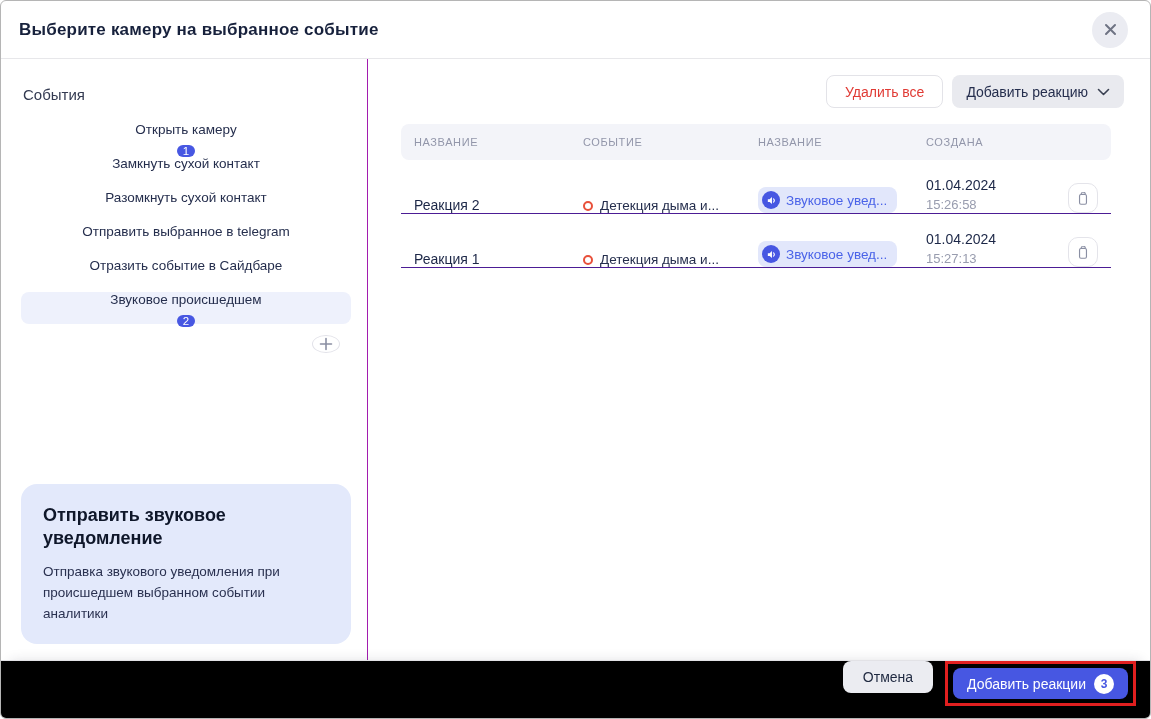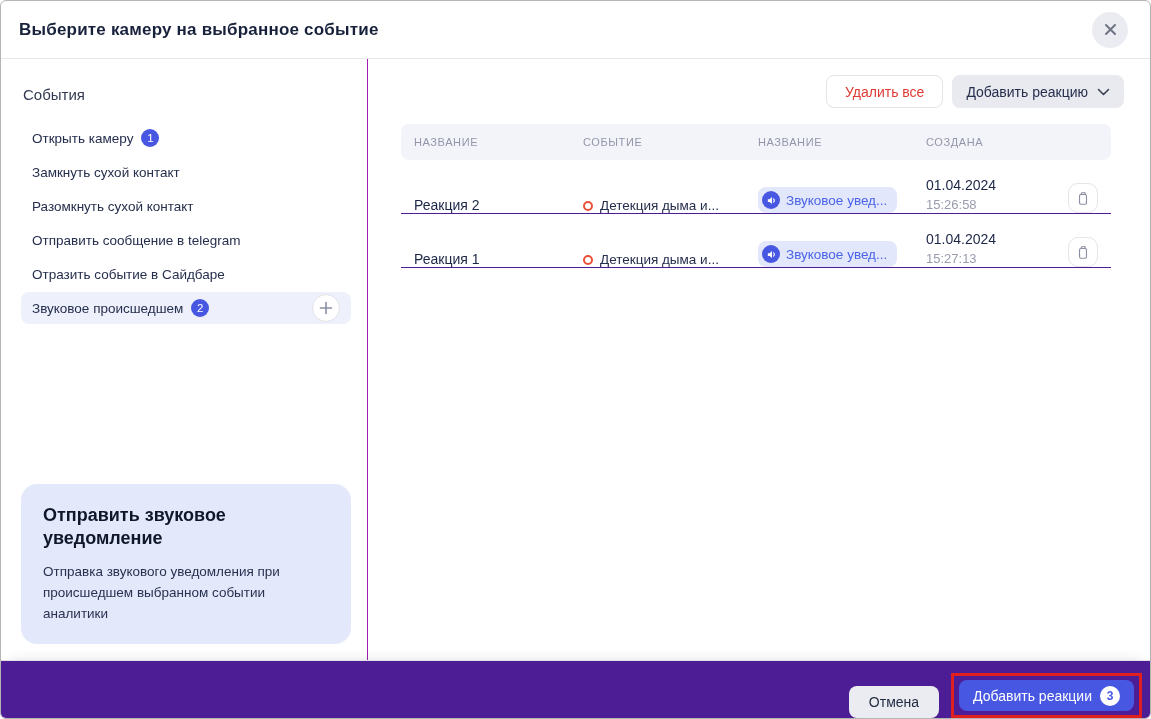--- a/index.html
+++ b/index.html
@@ -15,21 +15,21 @@
   .hdr-title{font-size:17px;font-weight:700;color:#17213c;letter-spacing:.2px;}
   .close-btn{width:36px;height:36px;border-radius:50%;background:#ebecf2;border:none;
     display:flex;align-items:center;justify-content:center;cursor:pointer;padding:0;}
   
   .body{flex:1;display:flex;min-height:0;}
   .sidebar{width:367px;flex:0 0 367px;box-sizing:border-box;border-right:1px solid #a21caf;
     padding:0 16px 16px 20px;display:flex;flex-direction:column;}
   .sb-heading{font-size:15px;color:#333a51;margin:27px 0 0 2px;}
   .sb-list{margin-top:19px;}
   .sb-item{height:32px;margin-bottom:2px;display:flex;align-items:center;gap:8px;
-    padding:0 11px;border-radius:8px;font-size:13.5px;color:#252e4d;cursor:pointer;}
+    padding:0 11px;border-radius:8px;font-size:13.5px;color:#252e4d;cursor:pointer;flex-direction:column;}
   .sb-item.selected{background:#eef1fc;}
   .badge{min-width:18px;height:18px;border-radius:9px;background:#4757e2;color:#fff;
     font-size:11.5px;display:inline-flex;align-items:center;justify-content:center;padding:0 4px;box-sizing:border-box;}
   .plus-btn{margin-left:auto;width:28px;height:28px;border-radius:50%;background:#fff;
     border:1px solid #e2e2e9;display:flex;align-items:center;justify-content:center;cursor:pointer;padding:0;}
   .info-card{margin-top:auto;background:#e3e9fb;border-radius:16px;padding:20px 22px;width:330px;box-sizing:border-box;}
   .info-card-title{font-size:18px;font-weight:700;color:#0f172a;line-height:23px;}
   .info-card-desc{font-size:13.5px;color:#2a3150;line-height:21px;margin-top:11px;}
   
   .main{flex:1;display:flex;flex-direction:column;padding:16px 0 0 33px;box-sizing:border-box;}
@@ -52,23 +52,23 @@
   .event-txt{color:#252e4d;}
   .pill{height:26px;display:inline-flex;align-items:center;gap:6px;background:#e2e7fb;
     border-radius:8px;padding:0 10px 0 4px;color:#4a63e8;font-size:13.5px;cursor:pointer;}
   .pill-ic{width:18px;height:18px;border-radius:50%;background:#4757e2;display:inline-flex;
     align-items:center;justify-content:center;flex:0 0 18px;}
   .date{color:#1c2747;font-size:14px;font-weight:500;line-height:18px;}
   .time{color:#989cae;font-size:13px;line-height:17px;margin-top:2px;}
   .trash-btn{width:30px;height:30px;border-radius:10px;border:1px solid #e4e4ea;background:#fff;
     display:flex;align-items:center;justify-content:center;cursor:pointer;padding:0;}
   
-  .ftr{height:58px;flex:0 0 58px;border-top:1px solid #e2e2e6;display:flex;align-items:flex-end;
-    justify-content:flex-end;gap:12px;padding-right:8px;box-sizing:border-box;
-    box-shadow:0 -7px 12px -9px rgba(40,40,60,.18);background:#4c1d95;}
+  .ftr{height:58px;flex:0 0 58px;border-top:1px solid #e2e2e6;display:flex;align-items:flex-start;
+    justify-content:flex-end;gap:12px;padding-right:14px;box-sizing:border-box;
+    box-shadow:0 -7px 12px -9px rgba(40,40,60,.18);background:#000000;}
   .btn-cancel{background:#ebecf1;border:none;color:#1f2940;padding:0 20px;height:32px;}
   .annot{border:3px solid #e01f1f;padding:4px 5px;display:inline-flex;}
   .btn-submit{background:#4757e2;border:none;color:#fff;padding:0 14px;height:31px;gap:8px;}
   .submit-badge{width:20px;height:20px;border-radius:50%;background:#fff;color:#4757e2;
     font-size:12px;font-weight:700;display:inline-flex;align-items:center;justify-content:center;}
 </style>
 </head>
 <body>
 
 <div class="dialog">
@@ -94,21 +94,21 @@
           <span>Открыть камеру</span>
           <span class="badge">1</span>
         </div>
         <div class="sb-item">
           <span>Замкнуть сухой контакт</span>
         </div>
         <div class="sb-item">
           <span>Разомкнуть сухой контакт</span>
         </div>
         <div class="sb-item">
-          <span>Отправить сообщение в telegram</span>
+          <span>Отправить выбранное в telegram</span>
         </div>
         <div class="sb-item">
           <span>Отразить событие в Сайдбаре</span>
         </div>
         <div class="sb-item selected">
           <span>Звуковое происшедшем</span>
           <span class="badge">2</span>
           <button class="plus-btn">
             <span style="display:flex">
               <svg width="16" height="16" viewBox="0 0 16 16">

